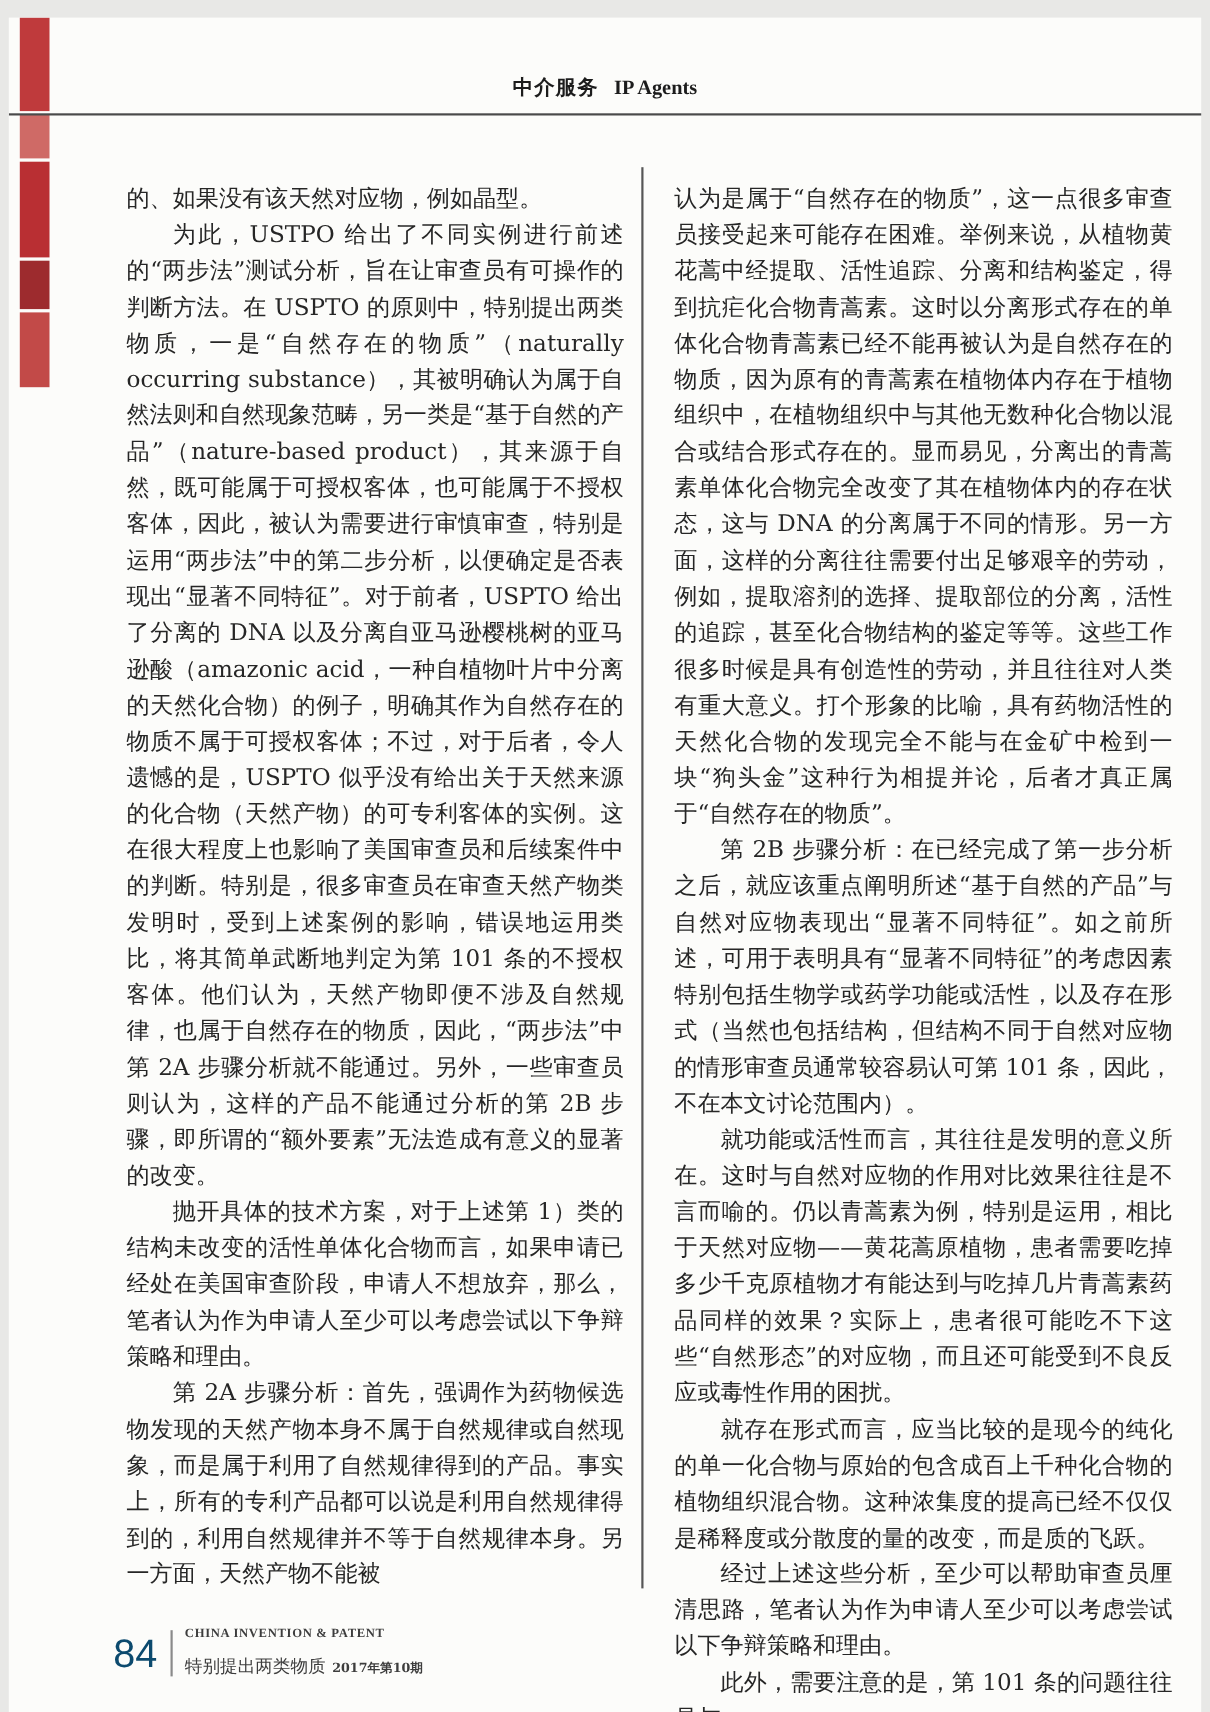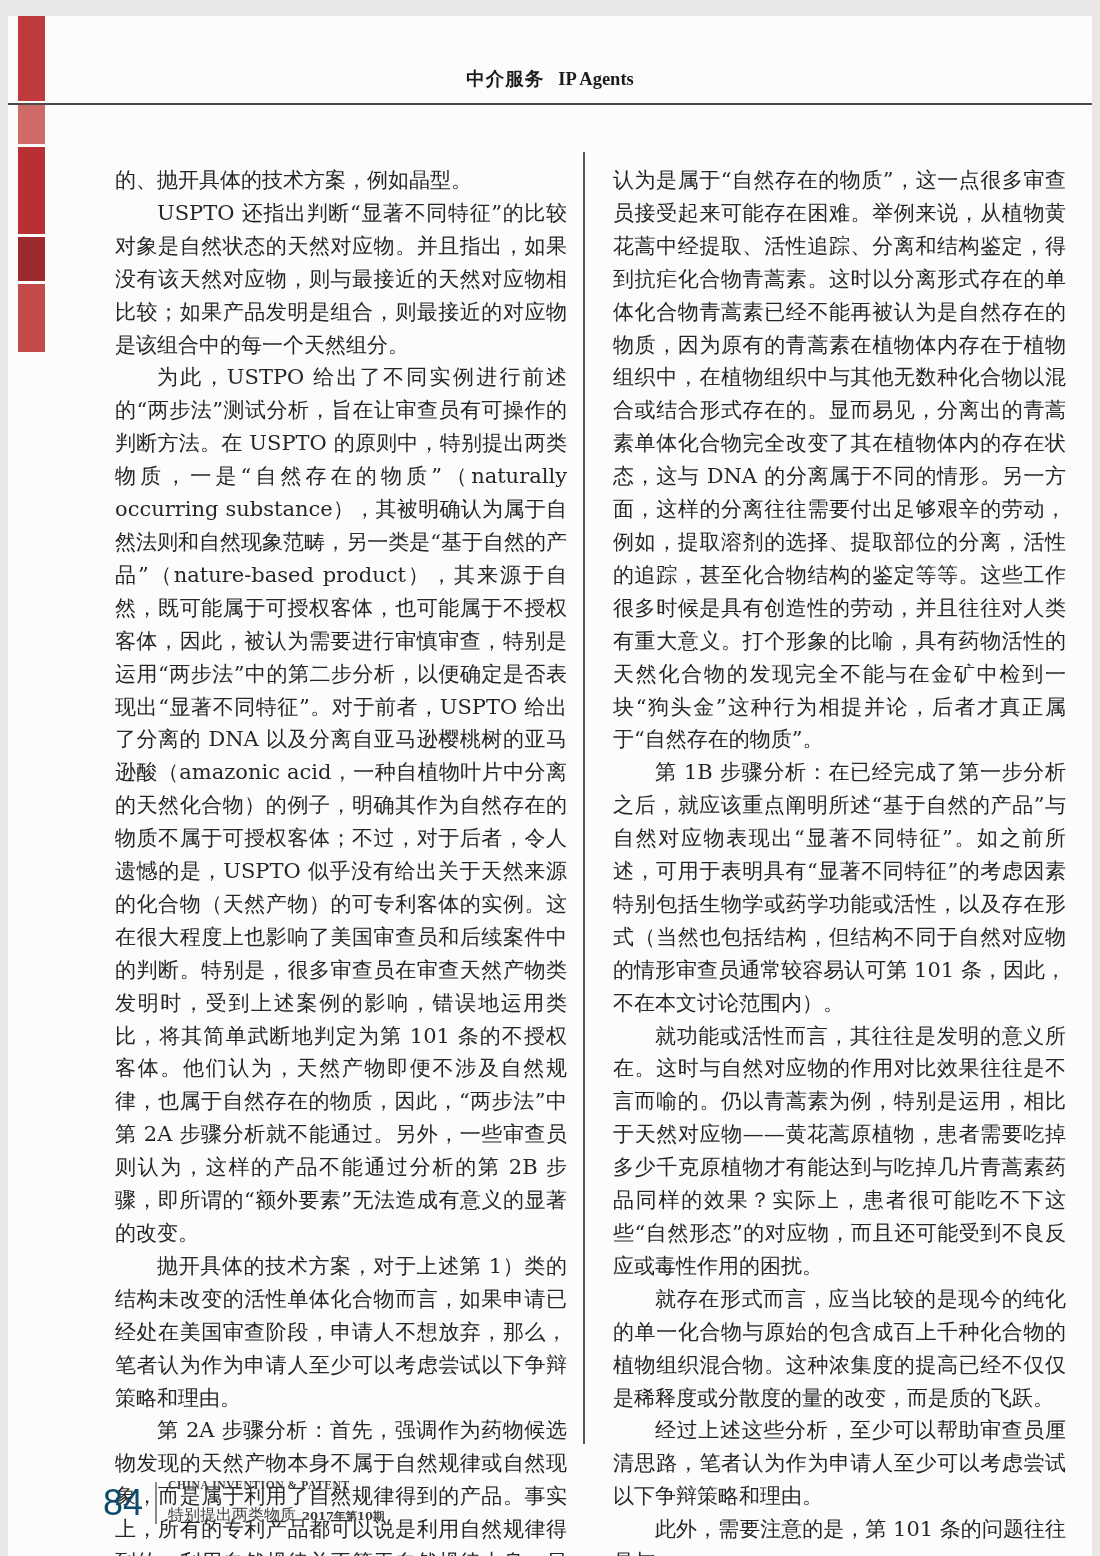--- a/index.html
+++ b/index.html
@@ -74,32 +74,31 @@
     <div class="sp4" style="background: rgb(157, 43, 46);"></div>
     <div class="sp5" style="background: rgb(194, 74, 72);"></div>
   </div>
 
   <div class="header">
     <span class="cn">中介服务</span><span class="en">IP Agents</span>
   </div>
   <div class="header-rule"></div>
 
   <div class="col col-left">
-    <p>的、抛开具体的技术方案，例如晶型。</p>
-    <p class="indent">USPTO 还指出判断“显著不同特征”的比较对象是自然状态的天然对应物。并且指出，如果没有该天然对应物，则与最接近的天然对应物相比较；如果产品发明是组合，则最接近的对应物是该组合中的每一个天然组分。</p>
+    <p>的、如果没有该天然对应物，例如晶型。</p>
     <p class="indent">为此，USTPO 给出了不同实例进行前述的“两步法”测试分析，旨在让审查员有可操作的判断方法。在 USPTO 的原则中，特别提出两类物质，一是“自然存在的物质”（naturally occurring substance），其被明确认为属于自然法则和自然现象范畴，另一类是“基于自然的产品”（nature-based product），其来源于自然，既可能属于可授权客体，也可能属于不授权客体，因此，被认为需要进行审慎审查，特别是运用“两步法”中的第二步分析，以便确定是否表现出“显著不同特征”。对于前者，USPTO 给出了分离的 DNA 以及分离自亚马逊樱桃树的亚马逊酸（amazonic acid，一种自植物叶片中分离的天然化合物）的例子，明确其作为自然存在的物质不属于可授权客体；不过，对于后者，令人遗憾的是，USPTO 似乎没有给出关于天然来源的化合物（天然产物）的可专利客体的实例。这在很大程度上也影响了美国审查员和后续案件中的判断。特别是，很多审查员在审查天然产物类发明时，受到上述案例的影响，错误地运用类比，将其简单武断地判定为第 101 条的不授权客体。他们认为，天然产物即便不涉及自然规律，也属于自然存在的物质，因此，“两步法”中第 2A 步骤分析就不能通过。另外，一些审查员则认为，这样的产品不能通过分析的第 2B 步骤，即所谓的“额外要素”无法造成有意义的显著的改变。</p>
     <p class="indent">抛开具体的技术方案，对于上述第 1）类的结构未改变的活性单体化合物而言，如果申请已经处在美国审查阶段，申请人不想放弃，那么，笔者认为作为申请人至少可以考虑尝试以下争辩策略和理由。</p>
     <p class="indent">第 2A 步骤分析：首先，强调作为药物候选物发现的天然产物本身不属于自然规律或自然现象，而是属于利用了自然规律得到的产品。事实上，所有的专利产品都可以说是利用自然规律得到的，利用自然规律并不等于自然规律本身。另一方面，天然产物不能被</p>
   </div>
 
   <div class="col-divider"></div>
 
   <div class="col col-right">
     <p>认为是属于“自然存在的物质”，这一点很多审查员接受起来可能存在困难。举例来说，从植物黄花蒿中经提取、活性追踪、分离和结构鉴定，得到抗疟化合物青蒿素。这时以分离形式存在的单体化合物青蒿素已经不能再被认为是自然存在的物质，因为原有的青蒿素在植物体内存在于植物组织中，在植物组织中与其他无数种化合物以混合或结合形式存在的。显而易见，分离出的青蒿素单体化合物完全改变了其在植物体内的存在状态，这与 DNA 的分离属于不同的情形。另一方面，这样的分离往往需要付出足够艰辛的劳动，例如，提取溶剂的选择、提取部位的分离，活性的追踪，甚至化合物结构的鉴定等等。这些工作很多时候是具有创造性的劳动，并且往往对人类有重大意义。打个形象的比喻，具有药物活性的天然化合物的发现完全不能与在金矿中检到一块“狗头金”这种行为相提并论，后者才真正属于“自然存在的物质”。</p>
-    <p class="indent">第 1B 步骤分析：在已经完成了第一步分析之后，就应该重点阐明所述“基于自然的产品”与自然对应物表现出“显著不同特征”。如之前所述，可用于表明具有“显著不同特征”的考虑因素特别包括生物学或药学功能或活性，以及存在形式（当然也包括结构，但结构不同于自然对应物的情形审查员通常较容易认可第 101 条，因此，不在本文讨论范围内）。</p>
+    <p class="indent">第 2B 步骤分析：在已经完成了第一步分析之后，就应该重点阐明所述“基于自然的产品”与自然对应物表现出“显著不同特征”。如之前所述，可用于表明具有“显著不同特征”的考虑因素特别包括生物学或药学功能或活性，以及存在形式（当然也包括结构，但结构不同于自然对应物的情形审查员通常较容易认可第 101 条，因此，不在本文讨论范围内）。</p>
     <p class="indent">就功能或活性而言，其往往是发明的意义所在。这时与自然对应物的作用对比效果往往是不言而喻的。仍以青蒿素为例，特别是运用，相比于天然对应物——黄花蒿原植物，患者需要吃掉多少千克原植物才有能达到与吃掉几片青蒿素药品同样的效果？实际上，患者很可能吃不下这些“自然形态”的对应物，而且还可能受到不良反应或毒性作用的困扰。</p>
     <p class="indent">就存在形式而言，应当比较的是现今的纯化的单一化合物与原始的包含成百上千种化合物的植物组织混合物。这种浓集度的提高已经不仅仅是稀释度或分散度的量的改变，而是质的飞跃。</p>
     <p class="indent">经过上述这些分析，至少可以帮助审查员厘清思路，笔者认为作为申请人至少可以考虑尝试以下争辩策略和理由。</p>
     <p class="indent">此外，需要注意的是，第 101 条的问题往往是与</p>
   </div>
 
   <div class="footer">
     <span class="pagenum">84</span>
     <span class="footer-bar"></span>
     <span class="journal">

